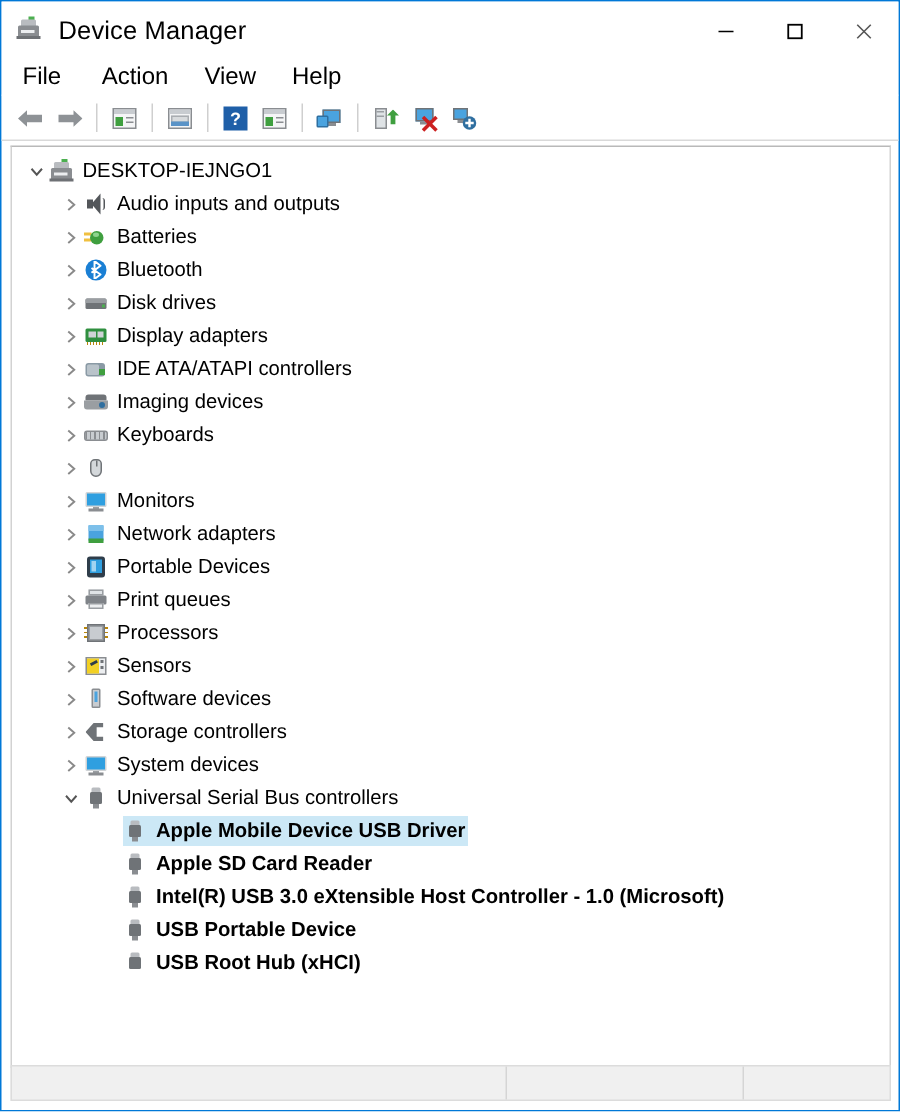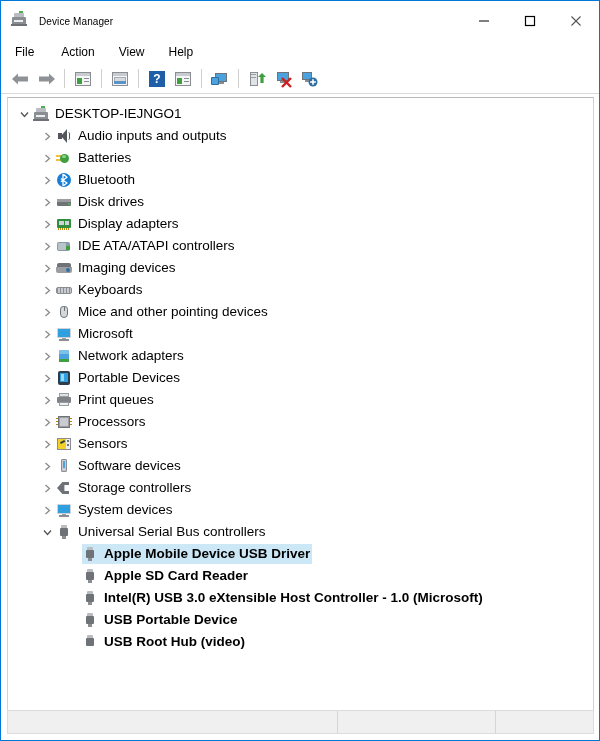--- a/index.html
+++ b/index.html
@@ -27,21 +27,21 @@
     align-items: center;
   }
   #title-icon {
     margin-left: 10px;
     width: 20px; height: 20px;
     position: relative;
     flex: 0 0 auto;
   }
   #title-text {
     margin-left: 8px;
-    font-size: 10px;
+    font-size: 17px;
     color: #000000;
     letter-spacing: .1px;
     white-space: nowrap;
   }
   #winbtns {
     position: absolute;
     right: 0; top: 0;
     height: 40px;
     display: flex;
   }
@@ -55,21 +55,21 @@
   
   #menubar {
     height: 23px;
     background: #ffffff;
     display: flex;
     align-items: center;
     padding-left: 11px;
     border-bottom: 1px solid #ffffff;
   }
   .menu-item {
-    font-size: 12px;
+    font-size: 16px;
     color: #000000;
     padding: 2px 11px 2px 3px;
     white-space: nowrap;
     margin-right: 10px;
   }
   .menu-item:first-child { margin-right: 13px; }
 
   
   #toolbar {
     height: 30px;
@@ -599,36 +599,35 @@
       <div class="row lvl1">
         <span class="chev">
           <svg width="9" height="9" viewBox="0 0 9 9">
               <polyline points="2.5,1 6.5,4.5 2.5,8" fill="none" stroke="#8a8a8a" stroke-width="1.3"></polyline>
             </svg>
         </span>
         <span class="ico">
           <span class="ic ms-body"></span>
             <span class="ic ms-line"></span>
         </span>
-        <span class="lbl">Mice and other pointing devices</span>
       </div>
 
       <div class="row lvl1">
         <span class="chev">
           <svg width="9" height="9" viewBox="0 0 9 9">
               <polyline points="2.5,1 6.5,4.5 2.5,8" fill="none" stroke="#8a8a8a" stroke-width="1.3"></polyline>
             </svg>
         </span>
         <span class="ico">
           <span class="ic mn-frame"></span>
             <span class="ic mn-scr"></span>
           <span class="ic mn-neck"></span>
             <span class="ic mn-base"></span>
         </span>
-        <span class="lbl">Microsoft</span>
+        <span class="lbl">Monitors</span>
       </div>
 
       <div class="row lvl1">
         <span class="chev">
           <svg width="9" height="9" viewBox="0 0 9 9">
               <polyline points="2.5,1 6.5,4.5 2.5,8" fill="none" stroke="#8a8a8a" stroke-width="1.3"></polyline>
             </svg>
         </span>
         <span class="ico">
           <span class="ic na-card"></span>
@@ -787,21 +786,21 @@
             <span class="ic ub-tail"></span>
         </span>
         <span class="lbl">USB Portable Device</span>
       </div>
 
       <div class="row lvl2">
         <span class="ico">
           <span class="ic ub-head"></span>
             <span class="ic ub-body"></span>
         </span>
-        <span class="lbl">USB Root Hub (video)</span>
+        <span class="lbl">USB Root Hub (xHCI)</span>
       </div>
 
     </div>
   </div>
 
   <div id="statusbar">
     <div class="status-pane p1"></div>
     <div class="status-pane p2"></div>
     <div class="status-pane p3"></div>
   </div>

